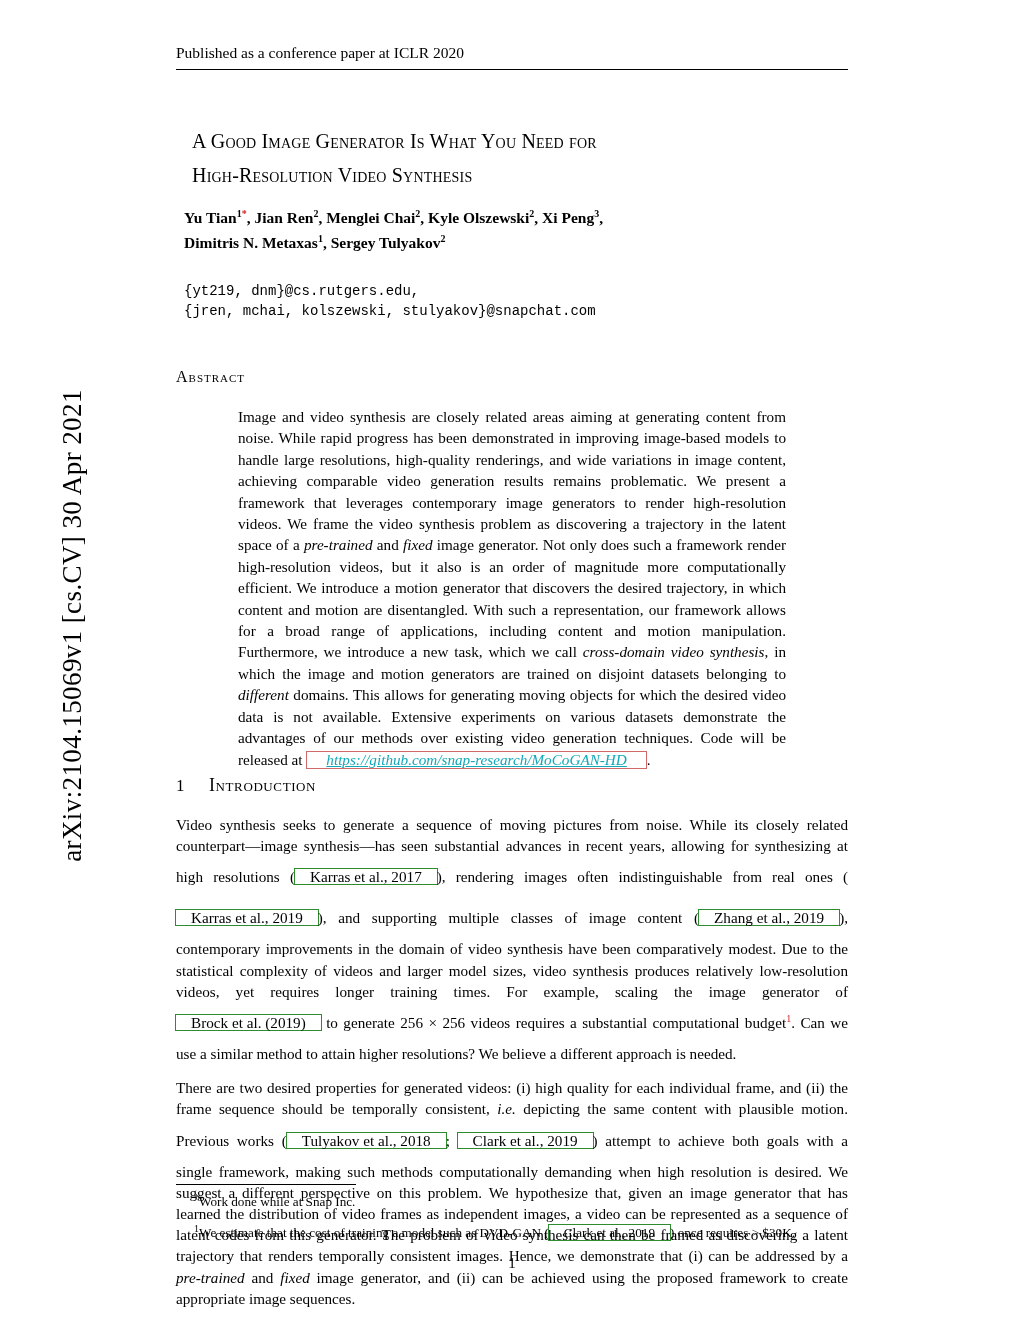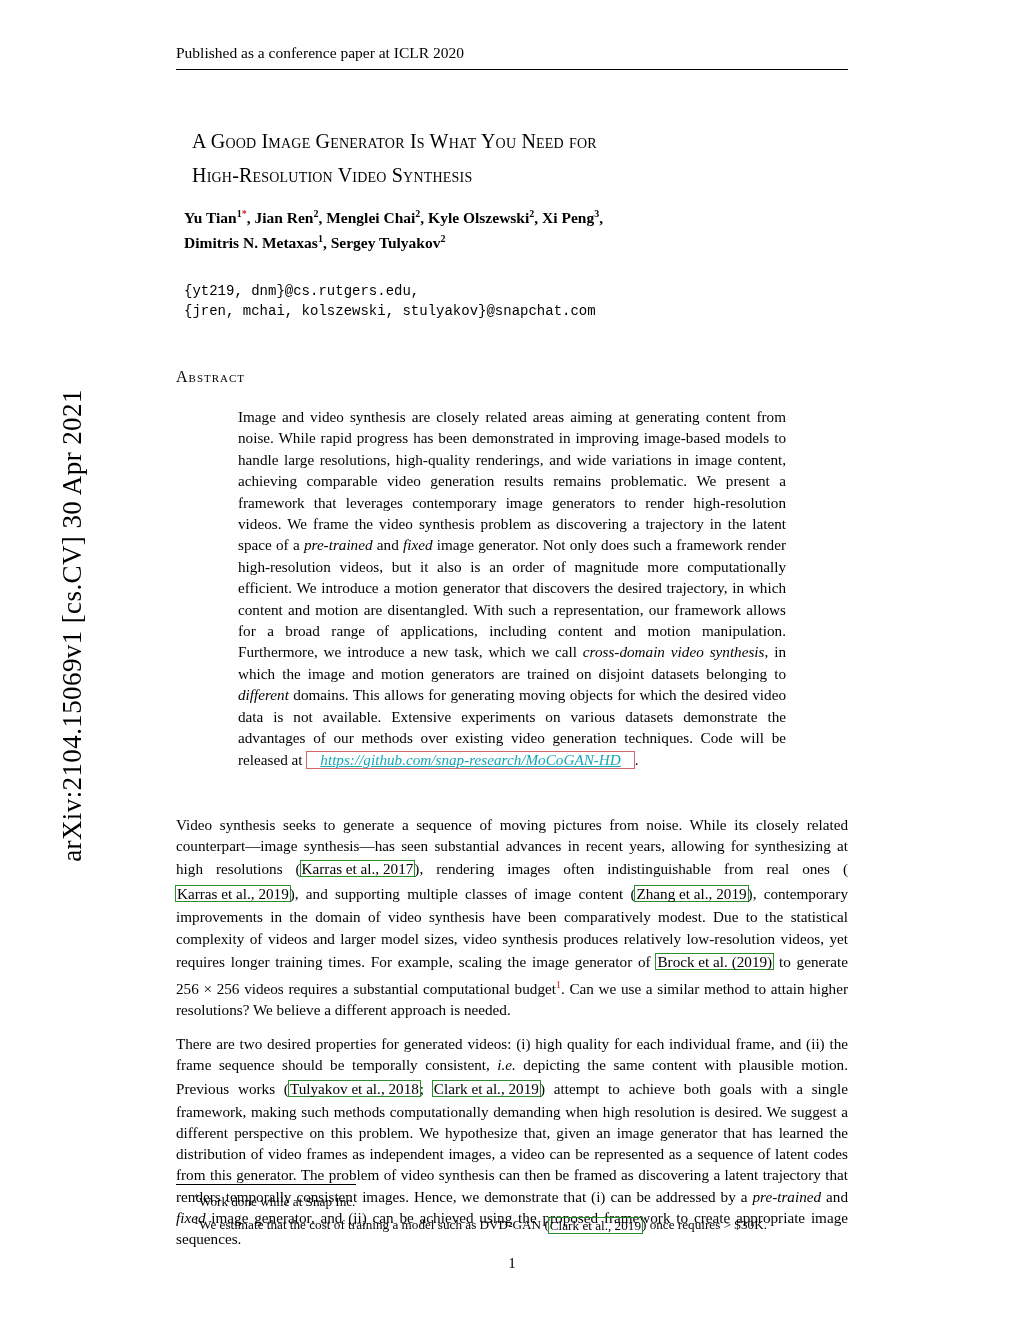--- a/index.html
+++ b/index.html
@@ -154,31 +154,31 @@
     left: 0;
     top: 1255px;
     width: 672px;
     text-align: center;
     font-size: 15px;
   }
 
   
   .cite {
     border: 1px solid #2e8b2e;
-    padding: 0 1px;
-    margin: 4px -1px;
+    padding: 0 15px;
+    margin: 12px -1px;
     color: #000;
     display: inline-block;
     line-height: 15px;
   }
   .urlbox {
     border: 1px solid #d06a6a;
     color: #13a8b8;
     font-style: italic;
-    padding: 0 13px;
+    padding: 0 19px;
     display: inline-block;
     line-height: 16px;
   }
   .supn { font-size: 10px; vertical-align: super; }
   .supn-red { font-size: 10px; vertical-align: super; color: #cc2222; }
   i { font-style: italic; }
 </style>
 </head>
 <body>
 
@@ -201,20 +201,23 @@
 
   <div class="emails">
     <div>{yt219, dnm}@cs.rutgers.edu,</div>
     <div>{jren, mchai, kolszewski, stulyakov}@snapchat.com</div>
   </div>
 
   <div class="abs-head">Abstract</div>
 
   <div class="abstract"><span>Image and video synthesis are closely related areas aiming at generating content from noise. While rapid progress has been demonstrated in improving image-based models to handle large resolutions, high-quality renderings, and wide variations in image content, achieving comparable video generation results remains problematic. We present a framework that leverages contemporary image generators to render high-resolution videos. We frame the video synthesis problem as discovering a trajectory in the latent space of a </span><i>pre-trained</i><span> and </span><i>fixed</i><span> image generator. Not only does such a framework render high-resolution videos, but it also is an order of magnitude more computationally efficient. We introduce a motion generator that discovers the desired trajectory, in which content and motion are disentangled. With such a representation, our framework allows for a broad range of applications, including content and motion manipulation. Furthermore, we introduce a new task, which we call </span><i>cross-domain video synthesis</i><span>, in which the image and motion generators are trained on disjoint datasets belonging to </span><i>different</i><span> domains. This allows for generating moving objects for which the desired video data is not available. Extensive experiments on various datasets demonstrate the advantages of our methods over existing video generation techniques. Code will be released at </span><a class="urlbox" href="#">https://github.com/snap-research/MoCoGAN-HD</a><span>.</span></div>
 
+  <div class="sec1">
+    <span class="num">1</span><span class="nm">Introduction</span>
+  </div>
 
   <div class="body-text">
     <p><span>Video synthesis seeks to generate a sequence of moving pictures from noise. While its closely related counterpart—image synthesis—has seen substantial advances in recent years, allowing for synthesizing at high resolutions (</span><span class="cite">Karras et al., 2017</span><span>), rendering images often indistinguishable from real ones (</span><span class="cite">Karras et al., 2019</span><span>), and supporting multiple classes of image content (</span><span class="cite">Zhang et al., 2019</span><span>), contemporary improvements in the domain of video synthesis have been comparatively modest. Due to the statistical complexity of videos and larger model sizes, video synthesis produces relatively low-resolution videos, yet requires longer training times. For example, scaling the image generator of </span><span class="cite">Brock et al. (2019)</span><span> to generate 256 × 256 videos requires a substantial computational budget</span><span class="supn-red">1</span><span>. Can we use a similar method to attain higher resolutions? We believe a different approach is needed.</span></p>
 
     <p><span>There are two desired properties for generated videos: (i) high quality for each individual frame, and (ii) the frame sequence should be temporally consistent, </span><i>i.e.</i><span> depicting the same content with plausible motion. Previous works (</span><span class="cite">Tulyakov et al., 2018</span><span>; </span><span class="cite">Clark et al., 2019</span><span>) attempt to achieve both goals with a single framework, making such methods computationally demanding when high resolution is desired. We suggest a different perspective on this problem. We hypothesize that, given an image generator that has learned the distribution of video frames as independent images, a video can be represented as a sequence of latent codes from this generator. The problem of video synthesis can then be framed as discovering a latent trajectory that renders temporally consistent images. Hence, we demonstrate that (i) can be addressed by a </span><i>pre-trained</i><span> and </span><i>fixed</i><span> image generator, and (ii) can be achieved using the proposed framework to create appropriate image sequences.</span></p>
   </div>
 
   <div class="footnote-rule"></div>
 
   <div class="footnotes">

